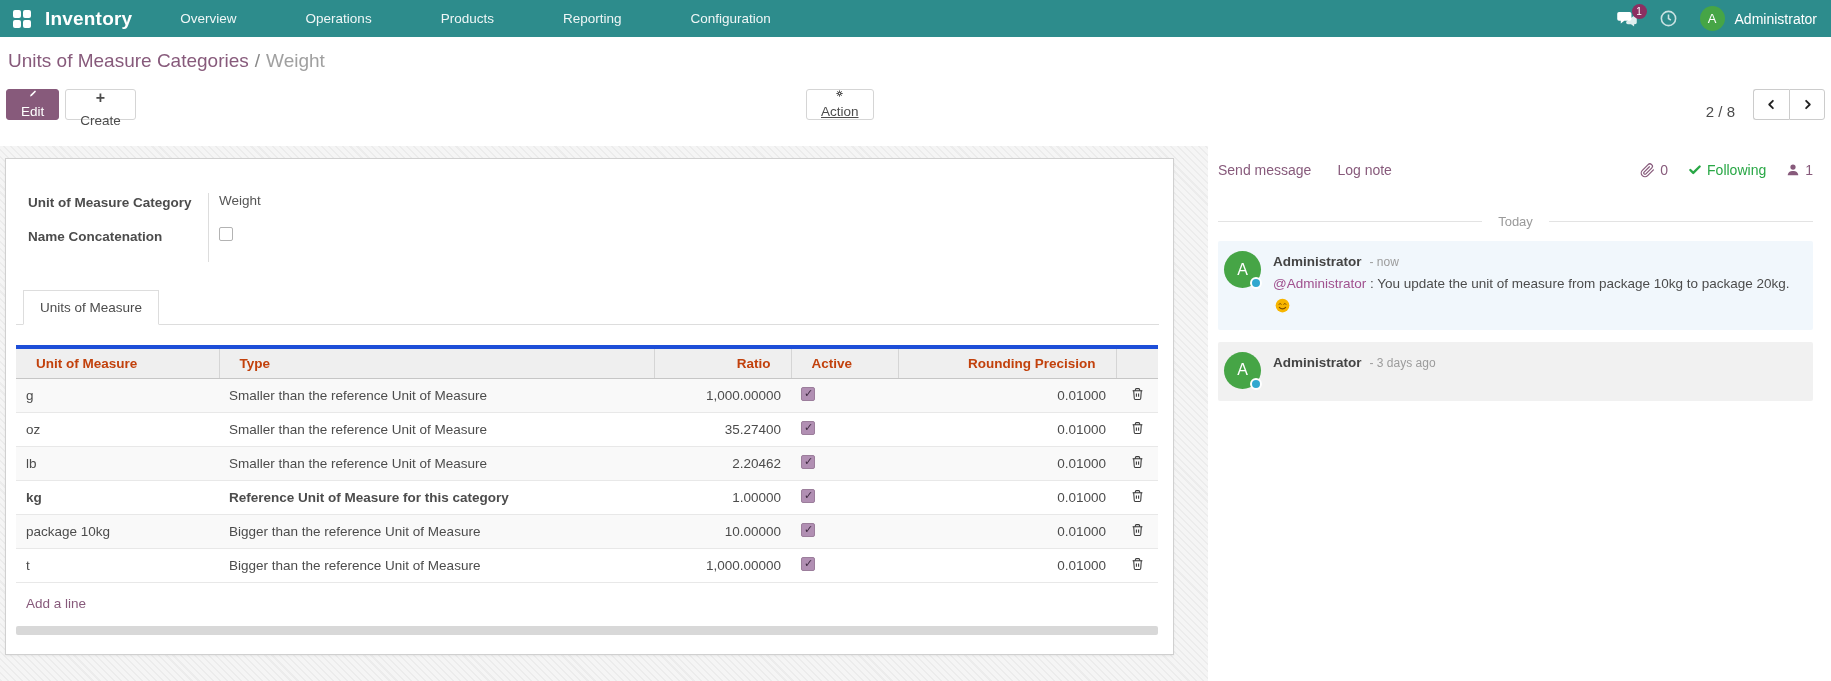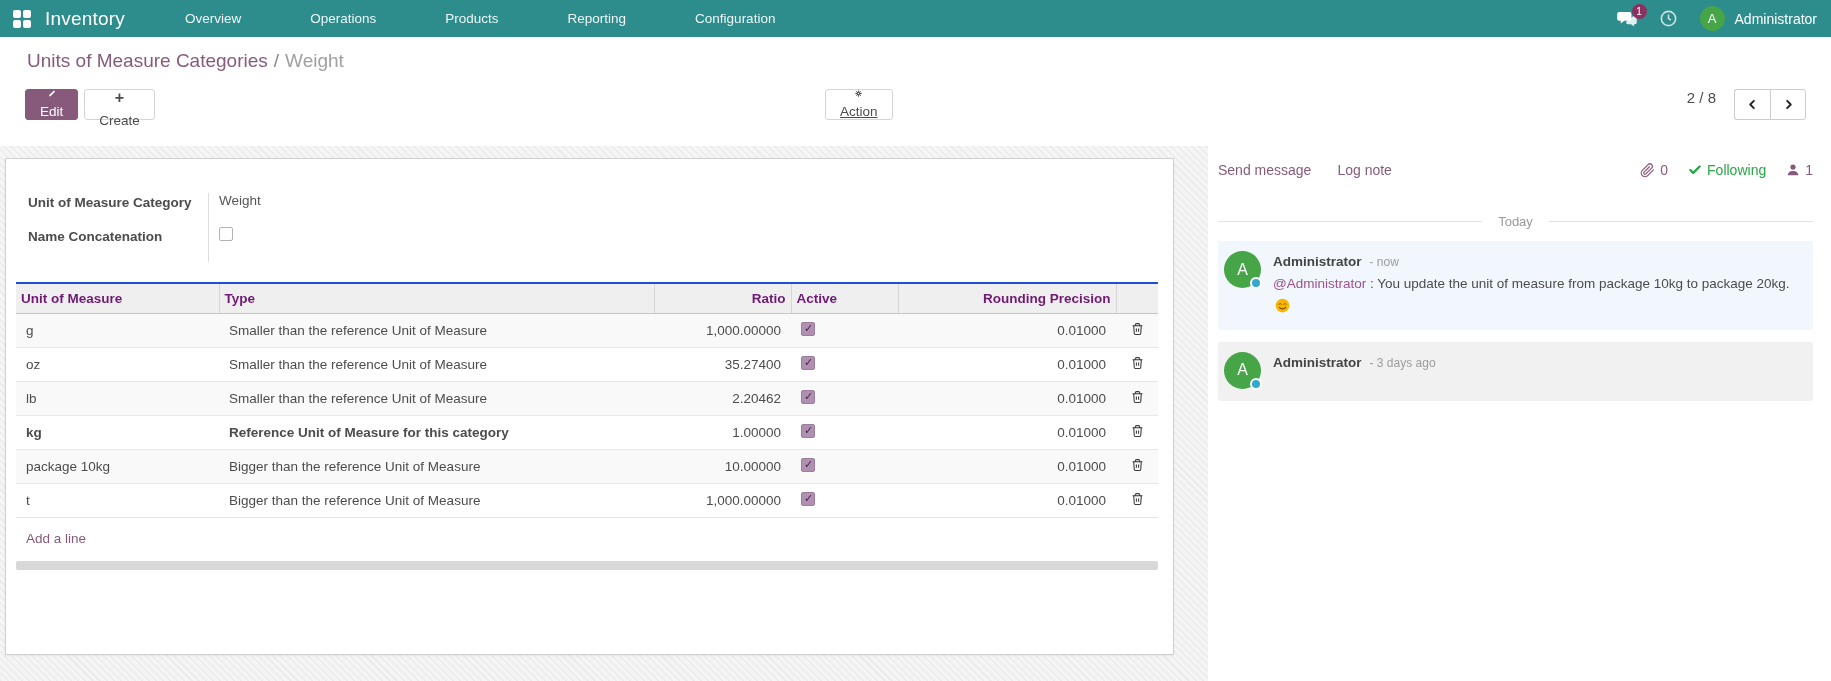--- a/index.html
+++ b/index.html
@@ -4,41 +4,41 @@
 <style>
   * { margin:0; padding:0; box-sizing:border-box; }
   html,body { width:1831px; height:681px; overflow:hidden; }
   body { font-family:"Liberation Sans", sans-serif; color:#4c4c4c; background:#fff; }
   .screen { width:1831px; height:681px; display:flex; flex-direction:column; }
 
   
   .topbar { height:37px; background:#2d8c8c; display:flex; align-items:center; color:#fff; flex:0 0 auto; }
   .apps-grid { width:18px; height:18px; margin:0 14px 0 13px; display:grid; grid-template-columns:8px 8px; grid-template-rows:8px 8px; gap:2px; cursor:pointer; }
   .apps-grid span { background:#fff; border-radius:2px; }
-  .app-name { font-size:19px; font-weight:400; letter-spacing:.2px; margin-right:60px; cursor:pointer; }
+  .app-name { font-size:19px; font-weight:700; letter-spacing:.2px; margin-right:48px; cursor:pointer; }
   .topnav { display:flex; gap:69px; font-size:13.5px; }
   .topnav .nav-item { color:rgba(255,255,255,.92); cursor:pointer; }
   .topbar-right { margin-left:auto; display:flex; align-items:center; gap:22px; padding-right:14px; }
   .icon-btn { position:relative; display:flex; align-items:center; cursor:pointer; }
   .badge { position:absolute; top:-7px; right:-10px; min-width:15px; height:15px; border-radius:8px; background:#8c2f61; color:#fff; font-size:10px; display:flex; align-items:center; justify-content:center; padding:0 4px; }
   .avatar-sm { width:25px; height:25px; border-radius:50%; background:#46a546; color:#fff; font-size:13px; display:flex; align-items:center; justify-content:center; cursor:pointer; }
   .user-name { font-size:14px; color:#fff; cursor:pointer; margin-left:-12px; }
 
   
-  .control-panel { height:109px; background:#fff; position:relative; flex:0 0 auto;margin-left:19px; }
+  .control-panel { height:109px; background:#fff; position:relative; flex:0 0 auto; }
   .breadcrumb { font-size:19px; padding:13px 0 0 8px; }
   .breadcrumb a { color:#875A7B; text-decoration:none; cursor:pointer; }
   .breadcrumb .sep { color:#888; margin:0 6px; }
   .breadcrumb .current { color:#a0a0a0; }
   .cp-buttons { position:absolute; left:6px; top:52px; display:flex; gap:6px; }
   .btn { height:31px; display:inline-flex; align-items:center; gap:7px; padding:0 14px; font-size:13.5px; border-radius:3px; border:1px solid #d5d5d5; background:#fff; color:#4c4c4c; cursor:pointer; font-family:inherit;flex-direction:column; }
   .btn-primary { background:#875A7B; border-color:#875A7B; color:#fff; }
   .btn .plus { font-size:16px; font-weight:700; line-height:1; }
   .action-btn { position:absolute; left:806px; top:52px;text-decoration:underline; }
-  .pager { position:absolute; right:25px; top:52px; display:flex; align-items:flex-start; gap:18px; }
+  .pager { position:absolute; right:6px; top:52px; display:flex; align-items:flex-end; gap:18px; }
   .pager-count { font-size:15px; color:#4c4c4c; }
   .pager-btns { display:flex; }
   .pager-btns button { width:36px; height:31px; background:#fff; border:1px solid #ccc; display:flex; align-items:center; justify-content:center; cursor:pointer; }
   .pager-btns button:first-child { border-right:none; border-radius:3px 0 0 3px; }
   .pager-btns button:last-child { border-radius:0 3px 3px 0; }
 
   
   .content { flex:1 1 auto; display:flex; min-height:0; }
   .form-area { width:1208px; flex:0 0 auto; padding:12px 34px 26px 5px;
     background:repeating-linear-gradient(45deg,#ececec 0px,#ececec 1.5px,#f5f5f5 1.5px,#f5f5f5 5px); }
@@ -48,21 +48,21 @@
   .fgroup .flabel { font-weight:700; font-size:13.5px; color:#4c4c4c; line-height:1.5; padding-bottom:14px; }
   .fgroup .fval { border-left:1px solid #ddd; padding-left:10px; font-size:13.5px; color:#555; padding-bottom:14px; }
   .checkbox { display:inline-block; width:14px; height:14px; border:1px solid #b3b3b3; border-radius:2px; background:#fff; cursor:pointer; }
   .checkbox.checked { background:#b18fb3; border-color:#9c7e9c; position:relative; }
   .checkbox.checked::after { content:"✓"; position:absolute; left:2px; top:-1px; font-size:11px; color:#3f2a41; }
 
   .notebook { margin-top:28px; border-bottom:1px solid #ddd; padding-left:7px; }
   .tab { display:inline-block; background:#fff; border:1px solid #ddd; border-bottom:1px solid #fff; margin-bottom:-1px; padding:9px 16px; font-size:13.5px; color:#4c4c4c; cursor:pointer; }
 
   table.uom { margin-top:20px; border-collapse:collapse; table-layout:fixed; width:1142px; font-size:13.5px; }
-  table.uom th { background:#efefef; font-weight:700; color:#701a75; text-align:left; padding:7px 5px; border-top:2px solid #1d4ed8; border-bottom:1px solid #c6c6c6; cursor:pointer; }
+  table.uom th { background:#efefef; font-weight:700; color:#c2410c; text-align:left; padding:7px 20px; border-top:4px solid #1d4ed8; border-bottom:1px solid #c6c6c6; cursor:pointer; }
   table.uom th + th { border-left:1px solid #d5d5d5;margin-left:41px; }
   table.uom th.num { text-align:right; }
   table.uom td { padding:8px 10px; border-bottom:1px solid #e8e8e8; color:#4c4c4c; }
   table.uom td.num { text-align:right; }
   table.uom td.center { text-align:center; }
   table.uom tbody tr:nth-child(odd) { background:#f9f9f9; }
   table.uom tbody tr { cursor:pointer; }
   tr.ref-row td.b { font-weight:700; }
   .trash { color:#3c3c3c; cursor:pointer; display:inline-flex; }
   .add-line { display:inline-block; margin:13px 0 0 10px; color:#875A7B; font-size:13.5px; text-decoration:none; cursor:pointer; }
@@ -185,20 +185,23 @@
     <div class="form-area">
       <div class="sheet">
 
         <div class="fgroup">
           <div class="flabel">Unit of Measure Category</div>
           <div class="fval">Weight</div>
           <div class="flabel">Name Concatenation</div>
           <div class="fval"><span class="checkbox"></span></div>
         </div>
 
+        <div class="notebook">
+          <span class="tab">Units of Measure</span>
+        </div>
 
         <table class="uom">
           <colgroup>
               <col style="width:203px">
               <col style="width:435px">
               <col style="width:137px">
               <col style="width:107px">
               <col style="width:218px">
               <col style="width:42px">
             </colgroup>

